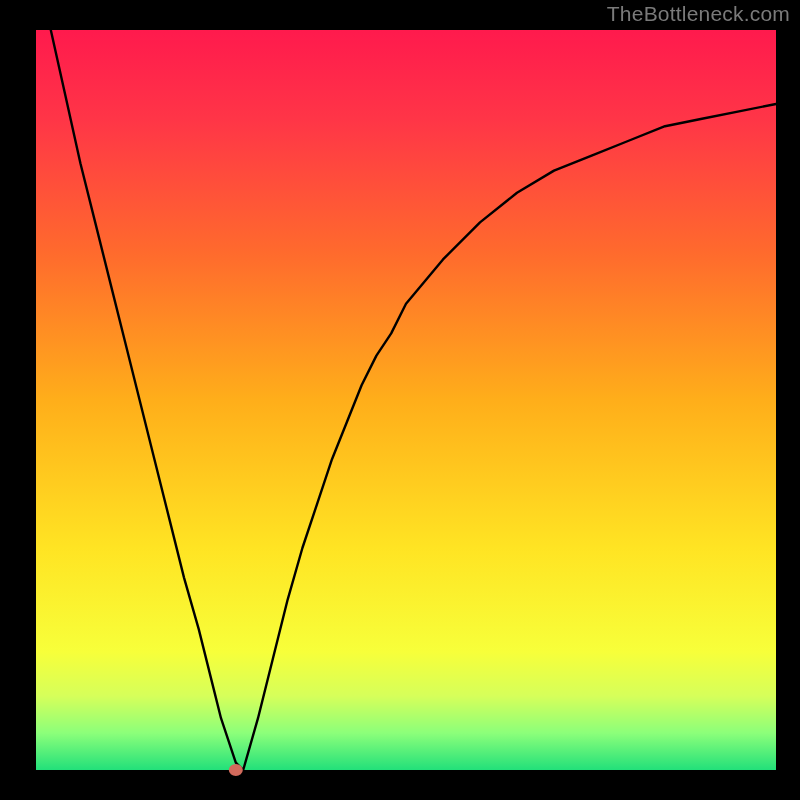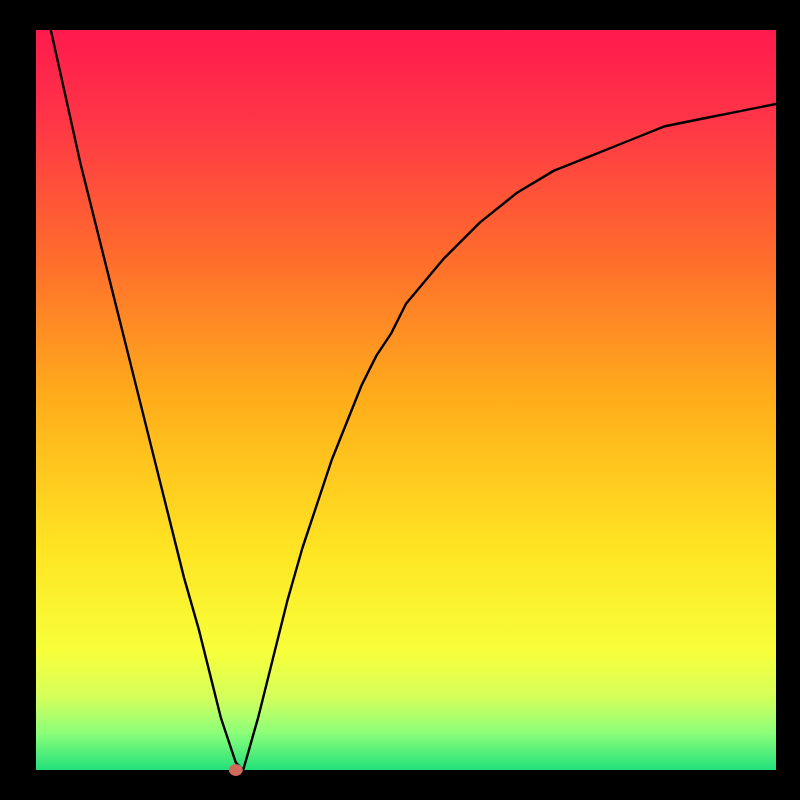--- a/index.html
+++ b/index.html
@@ -30,20 +30,21 @@
   svg {
     position: absolute;
     top: 0;
     left: 0;
   }
 </style>
 </head>
 <body>
 
 <div class="frame">
+  <div class="watermark">TheBottleneck.com</div>
 
   <svg id="chart-svg" width="800" height="800" viewBox="0 0 800 800">
     <defs>
       <linearGradient id="bg-grad" x1="0" y1="0" x2="0" y2="1">
           <stop offset="0%" stop-color="#ff1a4d"></stop>
           <stop offset="12%" stop-color="#ff3547"></stop>
           <stop offset="30%" stop-color="#ff6a2d"></stop>
           <stop offset="50%" stop-color="#ffae1a"></stop>
           <stop offset="70%" stop-color="#ffe423"></stop>
           <stop offset="84%" stop-color="#f7ff3a"></stop>

